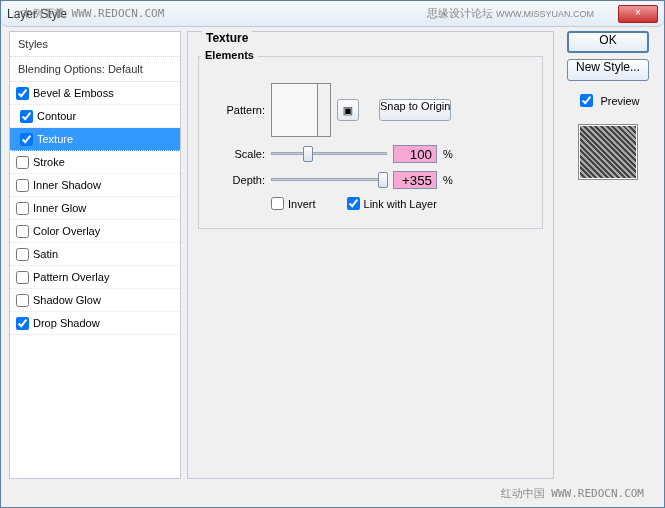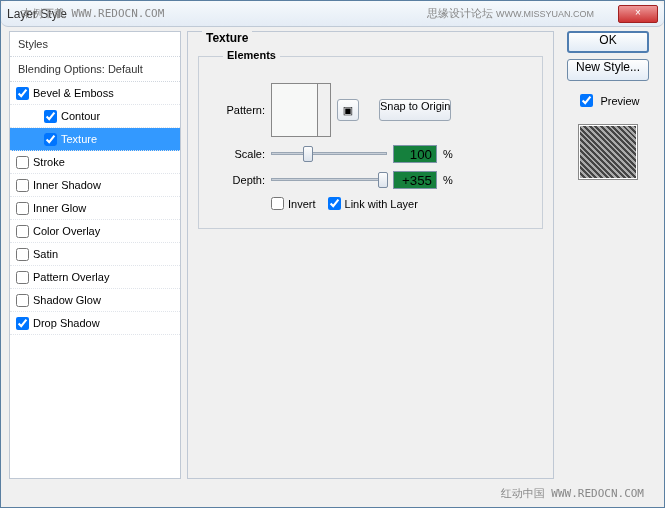--- a/index.html
+++ b/index.html
@@ -8,37 +8,37 @@
   .titlebar { height: 26px; background: linear-gradient(#f5f9fc, #e4ecf5); border-bottom: 1px solid #c0cad6; display: flex; align-items: center; padding: 0 6px; position: relative; border-radius: 7px; }
   .titlebar .title { color: #333; font-size: 12px; }
   .close-btn { position: absolute; right: 6px; top: 4px; width: 40px; height: 18px; background: linear-gradient(#e99,#c33); border: 1px solid #a02020; border-radius: 2px; color: #fff; text-align: center; line-height: 14px; font-size: 10px; }
   .overlay-text { position: absolute; top: 5px; color: #888; font-size: 11px; font-family: monospace; pointer-events: none; }
   .content { position: absolute; top: 30px; left: 8px; right: 8px; bottom: 28px; display: flex; gap: 6px; }
   .styles-panel { width: 172px; background: #fff; border: 1px solid #bfc8d4; display: flex; flex-direction: column; }
   .styles-header { padding: 6px 8px; border-bottom: 1px dotted #d0d6de; color: #333; }
   .blend-header { padding: 6px 8px; border-bottom: 1px dotted #d0d6de; color: #333; }
   .style-item { height: 23px; display: flex; align-items: center; padding: 0 6px; gap: 4px; border-bottom: 1px dotted #e0e4ea; cursor: default; }
   .style-item.selected { background: #3399ff; color: #fff; }
-  .style-item.sub { padding-left: 34px; }
+  .style-item.sub { padding-left: 10px; }
   .style-item input[type=checkbox] { margin: 0; width: 13px; height: 13px; }
   .main-panel { flex: 1; background: #f0f0f0; border: 1px solid #bfc8d4; position: relative; padding: 8px 10px; }
   .group-title { position: absolute; top: -1px; left: 14px; font-weight: bold; background: #f0f0f0; padding: 0 4px; font-size: 12px; }
   .inner-group { border: 1px solid #c8cfd8; margin-top: 16px; position: relative; padding: 18px 12px 10px; height: auto; }
-  .inner-group .g-title { position: absolute; top: -8px; left: 24px; background: #f0f0f0; padding: 0 4px; font-weight: bold; font-size: 11px; }
+  .inner-group .g-title { position: absolute; top: -8px; left: 2px; background: #f0f0f0; padding: 0 4px; font-weight: bold; font-size: 11px; }
   .row { display: flex; align-items: center; margin: 8px 0; gap: 6px; }
   .row .lbl { width: 54px; text-align: right; }
   .pattern-swatch { width: 60px; height: 54px; background: #f7f8f7; border: 1px solid #888; position: relative; }
   .pattern-swatch::after { content: ""; position: absolute; right: 0; top: 0; bottom: 0; width: 12px; background: #f0f0f0; border-left: 1px solid #888; }
   .pattern-swatch .arrow { position: absolute; right: 2px; top: 50%; transform: translateY(-50%); font-size: 8px; }
   .small-btn { width: 22px; height: 22px; border: 1px solid #9aa6b4; background: linear-gradient(#fdfdfd,#e6ebf2); border-radius: 3px; display: flex; align-items: center; justify-content: center; }
   .wide-btn { height: 22px; padding: 0 0; border: 1px solid #9aa6b4; background: linear-gradient(#fdfdfd,#e6ebf2); border-radius: 3px; display: flex; }
   .slider { width: 116px; height: 16px; position: relative; }
   .slider .track { position: absolute; left: 0; right: 0; top: 6px; height: 3px; background: #c8cfd8; border: 1px solid #9aa6b4; }
   .slider .thumb { position: absolute; top: 0; width: 10px; height: 16px; background: linear-gradient(#fdfdfd,#dce3ec); border: 1px solid #7a8ba0; border-radius: 2px; }
-  .num-input { width: 44px; height: 18px; border: 1px solid #7f93a9; background: #15803d; padding: 0 4px; text-align: right; }
+  .num-input { width: 44px; height: 18px; border: 1px solid #7f93a9; background: #f9a8d4; padding: 0 4px; text-align: right; }
   .unit { width: 14px; }
   .chk-row { display: flex; align-items: center; gap: 4px; }
   .chk-row input { margin: 0; width: 13px; height: 13px; }
   .side-panel { width: 96px; display: flex; flex-direction: column; gap: 6px; align-items: center; padding-top: 0; }
   .side-btn { width: 82px; height: 22px; border: 1px solid #6f8ba8; background: linear-gradient(#fefefe,#e3ecf6); border-radius: 3px; display: flex; align-items: flex-start; justify-content: center; font-size: 12px; }
   .side-btn.ok { border: 2px solid #4f7db0; font-weight: normal; }
   .preview-chk { display: flex; align-items: center; gap: 4px; margin-top: 4px; }
   .preview-swatch { width: 60px; height: 56px; margin-top: 8px; border: 1px solid #888; background: repeating-linear-gradient(45deg,#444 0 2px,#aaa 2px 4px); position: relative; box-shadow: 0 0 0 1px #fff inset; }
   .preview-swatch::after{content:""; position:absolute; right:-4px; bottom:-4px; left:4px; top:4px; background:#b09050; z-index:-1;}
   .footer-text { position: absolute; bottom: 6px; right: 20px; font-family: monospace; color: #888; font-size: 11px; }
@@ -141,21 +141,21 @@
         <div class="row">
           <span class="lbl">Depth:</span>
           <div class="slider">
             <div class="track"></div>
             <div class="thumb" id="depth-thumb" style="left: 92%;"></div>
           </div>
           <input class="num-input" value="+355" style="">
           <span class="unit">%</span>
         </div>
 
-        <div class="row" style="padding-left:60px; gap:12px;">
+        <div class="row" style="padding-left:60px; gap:31px;">
           <label class="chk-row">
             <input type="checkbox" id="invert-chk" style="">
             <span>Invert</span>
           </label>
           <label class="chk-row">
             <input type="checkbox" id="link-chk" checked="" style="">
             <span>Link with Layer</span>
           </label>
         </div>
       </div>

